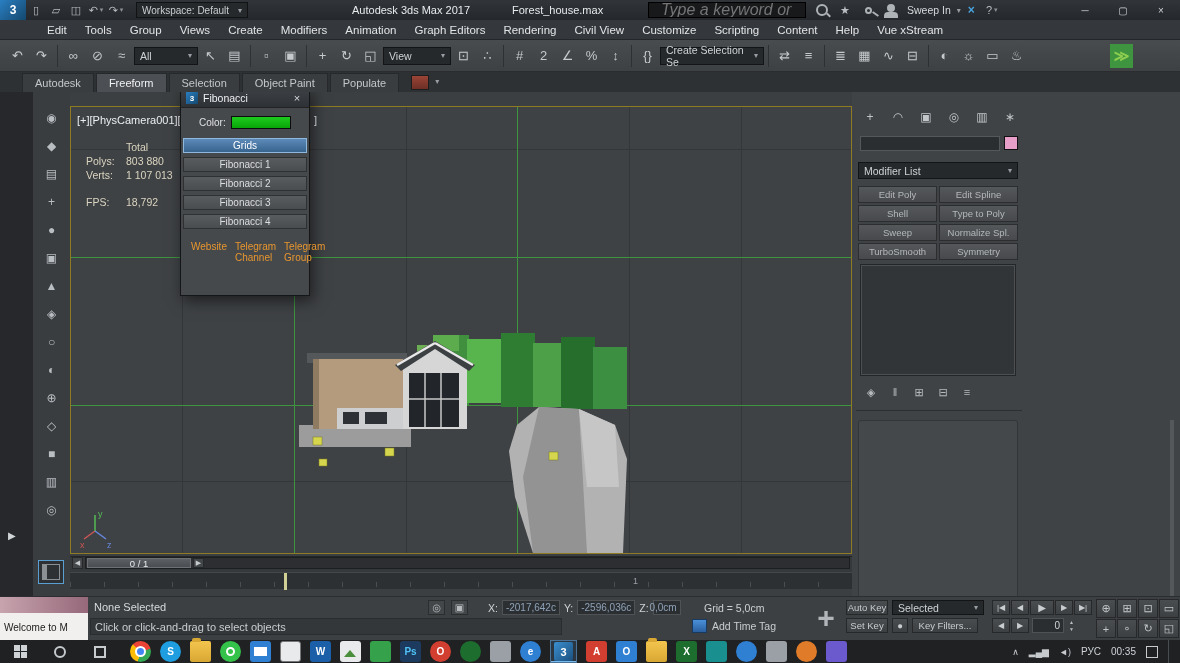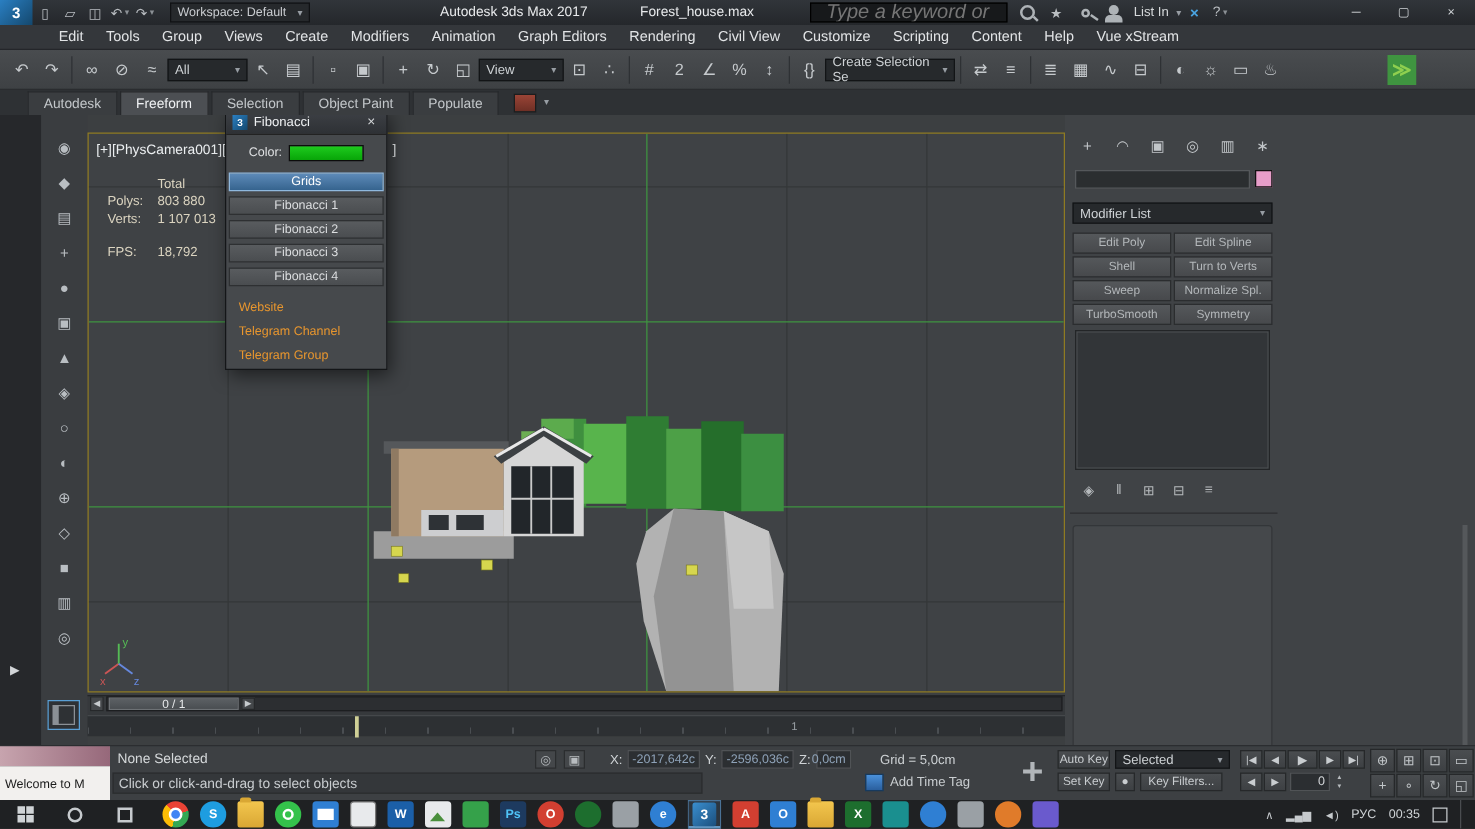--- a/index.html
+++ b/index.html
@@ -101,21 +101,21 @@
 .dlg-title{height:19px;background:linear-gradient(#3d4045,#2e3135);display:flex;align-items:center;padding:0 5px;gap:5px;border-bottom:1px solid #222}
 .dlg-logo{width:12px;height:12px;background:linear-gradient(135deg,#2a7fc2,#14486e);color:#fff;font-size:8px;display:flex;align-items:center;justify-content:center;font-weight:bold}
 .dlg-titletext{font-size:10.5px;color:#eef0f2}
 .dlg-close{margin-left:auto;color:#d5d8da;font-size:11px;width:14px;text-align:center}
 .dlg-colorrow{display:flex;align-items:center;padding:8px 18px 7px;gap:5px}
 .dlg-colorlabel{font-size:10px;color:#dfe1e3}
 .dlg-swatch{flex:1;height:13px;border:1px solid #0c0c0c}
 .dlg-btns{display:flex;flex-direction:column;gap:4px;padding:2px 2px}
 .dbtn{height:15px;background:linear-gradient(#595c5f,#4a4d50);border:1px solid #2e3032;color:#dcdee0;font-size:10px;display:flex;align-items:center;justify-content:center}
 .dbtn.active{background:linear-gradient(#5d8ab8,#36648f);border:1px solid #8fb8dd;color:#fff}
-.dlg-links{padding:10px 10px 0;display:flex;flex-direction:column;gap:8px}
+.dlg-links{padding:10px 10px 0;display:flex;flex-direction:row;gap:8px}
 .dlink{color:#e8962e;font-size:10px}
 
 
 .statusbar{position:absolute;left:0;top:596px;width:1180px;height:44px;background:#3d4043;border-top:1px solid #2b2d30}
 .welcome{position:absolute;left:0;top:0;width:88px;height:44px}
 .welcome-top{height:16px;background:linear-gradient(90deg,#c7a4ae,#96687a)}
 .welcome-body{height:28px;background:#f2f0ee;color:#1b1b1b;font-size:10px;display:flex;align-items:center;padding-left:4px}
 .st-sel{position:absolute;left:94px;top:4px;font-size:11px;color:#d6d9db}
 .st-promptwrap{position:absolute;left:90px;top:21px;width:472px;height:17px;background:#34373a;border:1px solid #2a2c2e;display:flex;align-items:center;padding:0 4px}
 .st-prompt{font-size:11px;color:#c9cdd0}
@@ -215,21 +215,21 @@
         </span>
       <span class="ti">
           <span>★</span>
         </span>
       <span class="ti">
           <span class="keyic"></span>
         </span>
       <span class="ti">
           <span class="person"></span>
         </span>
-      <span class="signin">List In</span>
+      <span class="signin">Sweep In</span>
       <span class="caret">▾</span>
       <span class="xchg">×</span>
       <span class="ti">
           <span>?</span>
           <span class="c">▾</span>
         </span>
     </div>
     <div class="winbtns">
       <span class="winbtn">─</span>
       <span class="winbtn">▢</span>
@@ -452,21 +452,21 @@
     <div class="cp-name"></div>
     <div class="cp-swatch" style="background:#e79ec9"></div>
     <div class="dd cp-modlist">
       <span>Modifier List</span>
         <span class="caret">▾</span>
     </div>
     <div class="cp-grid">
       <button class="cpb">Edit Poly</button>
       <button class="cpb">Edit Spline</button>
       <button class="cpb">Shell</button>
-      <button class="cpb">Turn to Verts</button>
+      <button class="cpb">Type to Poly</button>
       <button class="cpb">Sweep</button>
       <button class="cpb">Normalize Spl.</button>
       <button class="cpb">TurboSmooth</button>
       <button class="cpb">Symmetry</button>
     </div>
     <div class="cp-stack"></div>
     <div class="cp-tools">
       <span>◈</span>
       <span>‖</span>
       <span>⊞</span>

